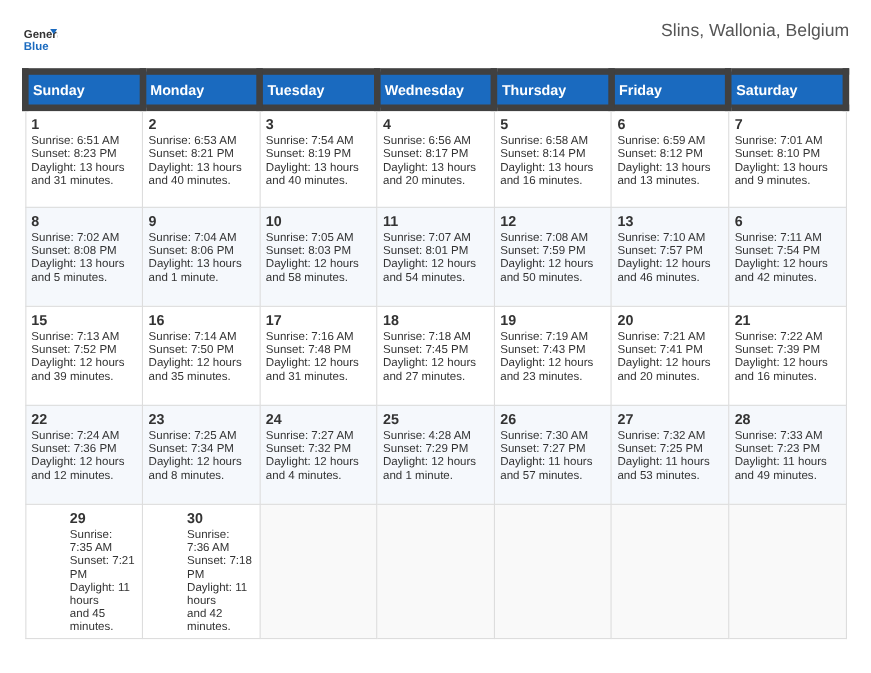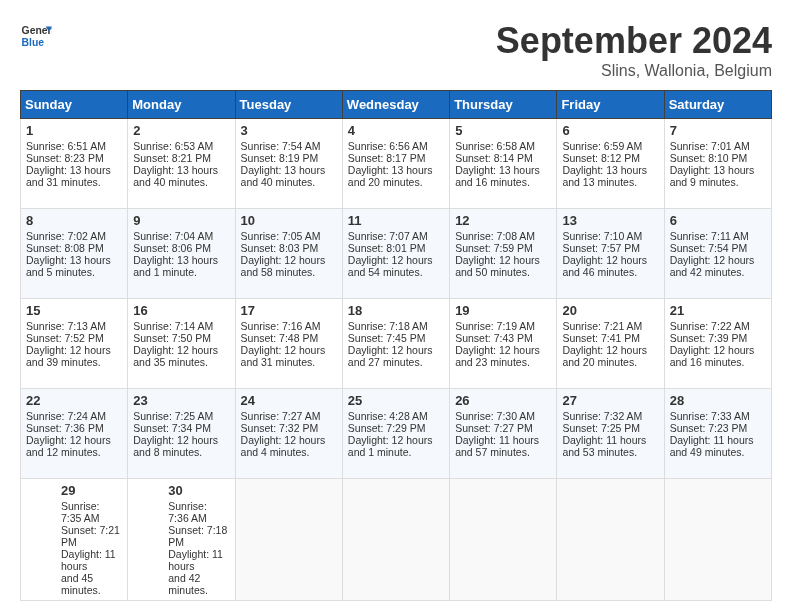--- a/index.html
+++ b/index.html
@@ -42,21 +42,21 @@
       border-collapse: collapse;
       table-layout: fixed;
     }
     th {
       background-color: #1a6abf;
       color: #fff;
       font-size: 13px;
       font-weight: bold;
       padding: 6px 4px;
       text-align: left;
-      border: 1px solid #404040;
+      border: 6px solid #404040;
     }
     td {
       vertical-align: top;
       border: 1px solid #ddd;
       padding: 4px 5px;
       font-size: 10.5px;
       color: #333;
       height: 90px;
       background: #fff;
     }
@@ -82,21 +82,20 @@
 
 <div class="header">
   <div class="logo">
     <svg class="logo-icon" viewBox="0 0 40 40">
       <text x="2" y="18" font-size="13" font-weight="bold" fill="#333">General</text>
       <text x="2" y="32" font-size="13" font-weight="bold" fill="#1a6abf">Blue</text>
       <polygon points="32,8 40,8 36,14" fill="#1a6abf"></polygon>
     </svg>
   </div>
   <div class="title-block">
-    <div class="month-title">September 2024</div>
     <div class="subtitle">Slins, Wallonia, Belgium</div>
   </div>
 </div>
 
 <table>
   <thead>
     <tr id="header-row">
         <th>Sunday</th>
         <th>Monday</th>
         <th>Tuesday</th>

